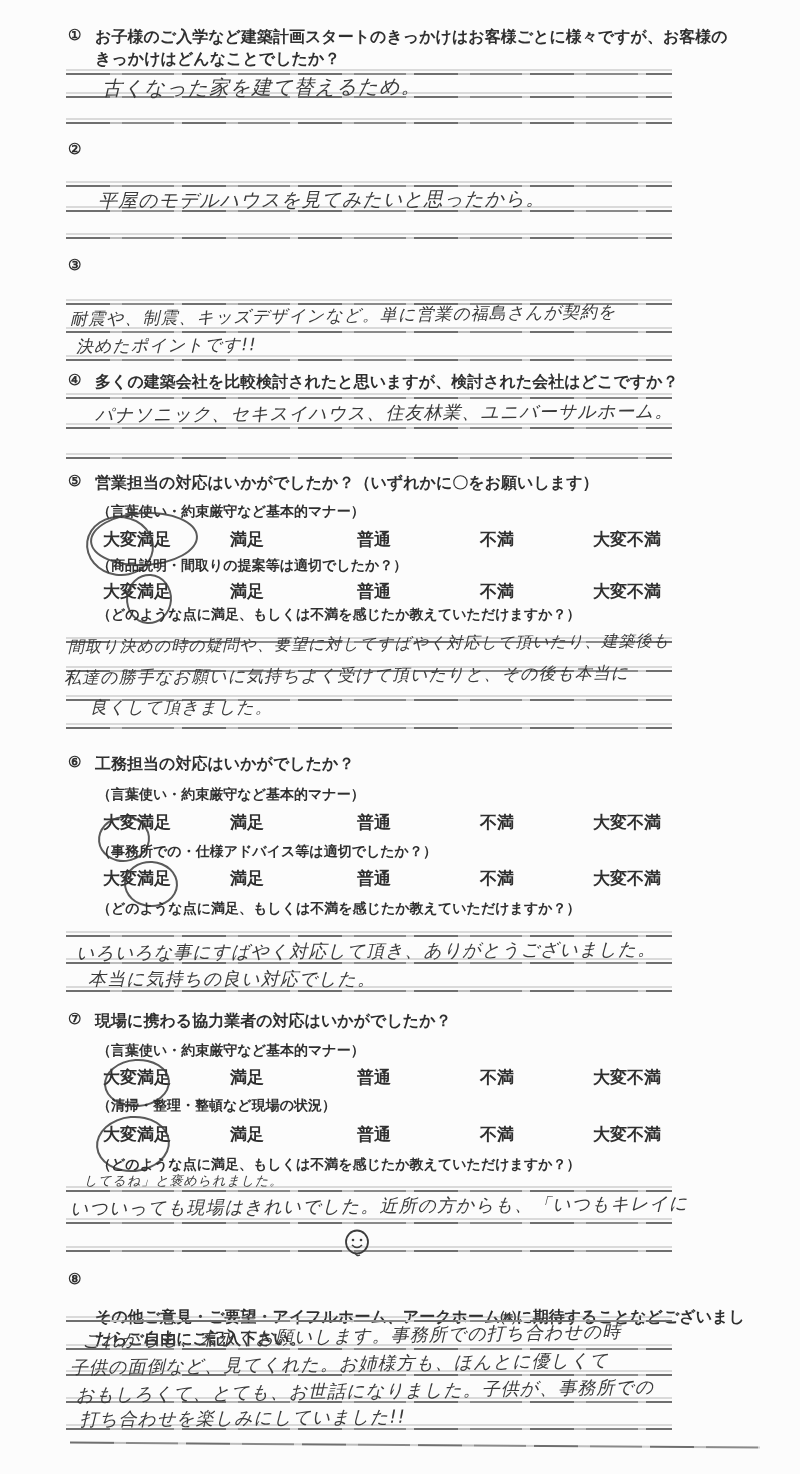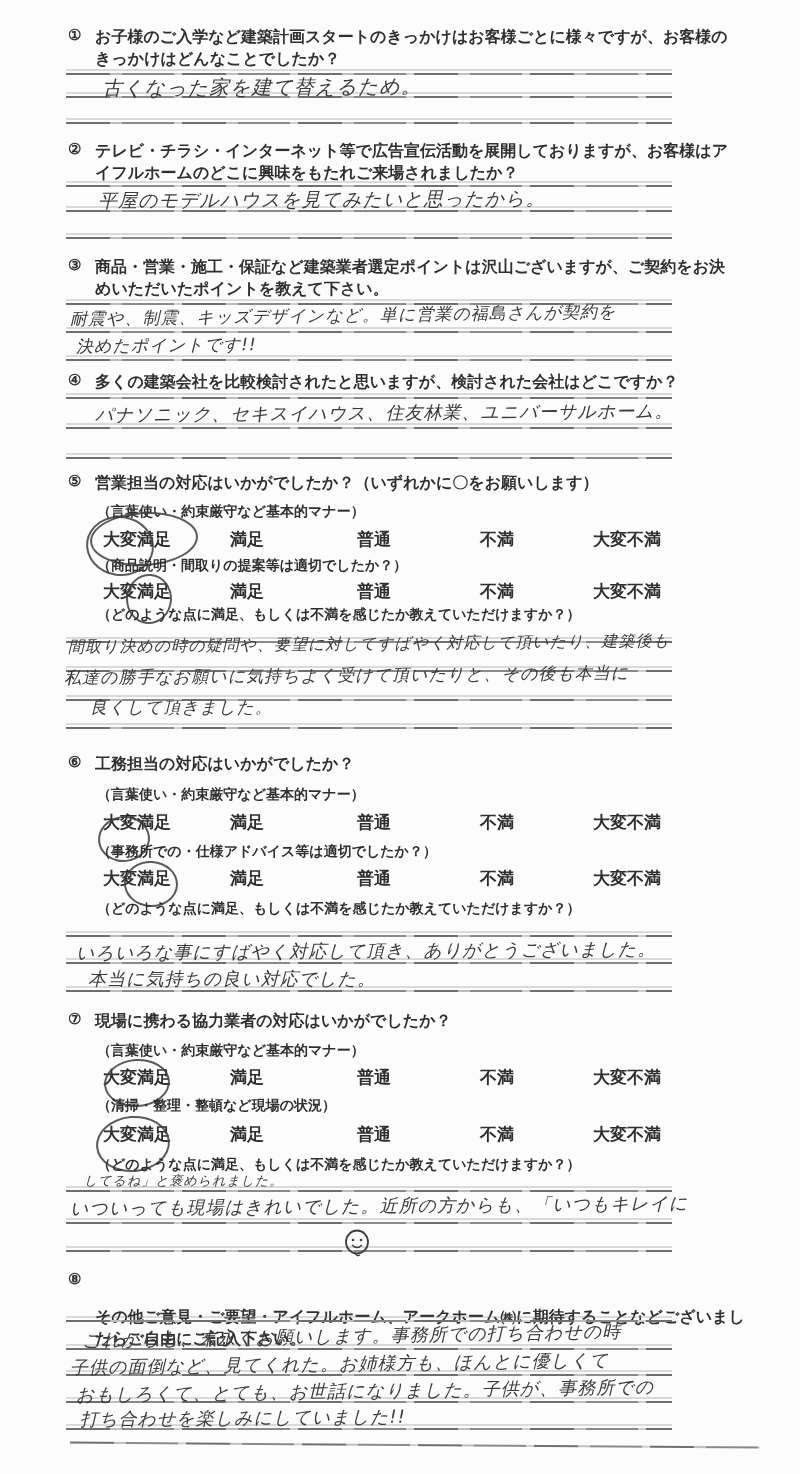--- a/index.html
+++ b/index.html
@@ -38,28 +38,26 @@
 <div class="page">
 
   <div class="qnum" style="top:26px;">①</div>
   <div class="qtext" style="top:26px;width:645px;">お子様のご入学など建築計画スタートのきっかけはお客様ごとに様々ですが、お客様のきっかけはどんなことでしたか？</div>
   <div class="rule" style="top:73px;"></div>
   <div class="rule" style="top:96px;"></div>
   <div class="rule" style="top:122px;"></div>
   <div class="hw" style="top:74px;left:102px;font-size:20px;transform:rotate(-0.4deg);">古くなった家を建て替えるため。</div>
 
   <div class="qnum" style="top:140px;">②</div>
-  <div class="qtext" style="top:140px;width:640px;">テレビ・チラシ・インターネット等で広告宣伝活動を展開しておりますが、お客様はアイフルホームのどこに興味をもたれご来場されましたか？</div>
   <div class="rule" style="top:185px;"></div>
   <div class="rule" style="top:210px;"></div>
   <div class="rule" style="top:237px;"></div>
   <div class="hw" style="top:187px;left:98px;font-size:19px;transform:rotate(-0.3deg);">平屋のモデルハウスを見てみたいと思ったから。</div>
 
   <div class="qnum" style="top:256px;">③</div>
-  <div class="qtext" style="top:256px;width:630px;">商品・営業・施工・保証など建築業者選定ポイントは沢山ございますが、ご契約をお決めいただいたポイントを教えて下さい。</div>
   <div class="rule" style="top:303px;"></div>
   <div class="rule" style="top:331px;"></div>
   <div class="rule" style="top:359px;"></div>
   <div class="hw" style="top:304px;left:70px;font-size:17px;transform:rotate(-0.8deg);">耐震や、制震、キッズデザインなど。単に営業の福島さんが契約を</div>
   <div class="hw" style="top:334px;left:76px;font-size:17px;transform:rotate(-0.6deg);">決めたポイントです!!</div>
 
   <div class="qnum" style="top:371px;">④</div>
   <div class="qtext" style="top:371px;width:660px;">多くの建築会社を比較検討されたと思いますが、検討された会社はどこですか？</div>
   <div class="rule" style="top:397px;"></div>
   <div class="rule" style="top:427px;"></div>

